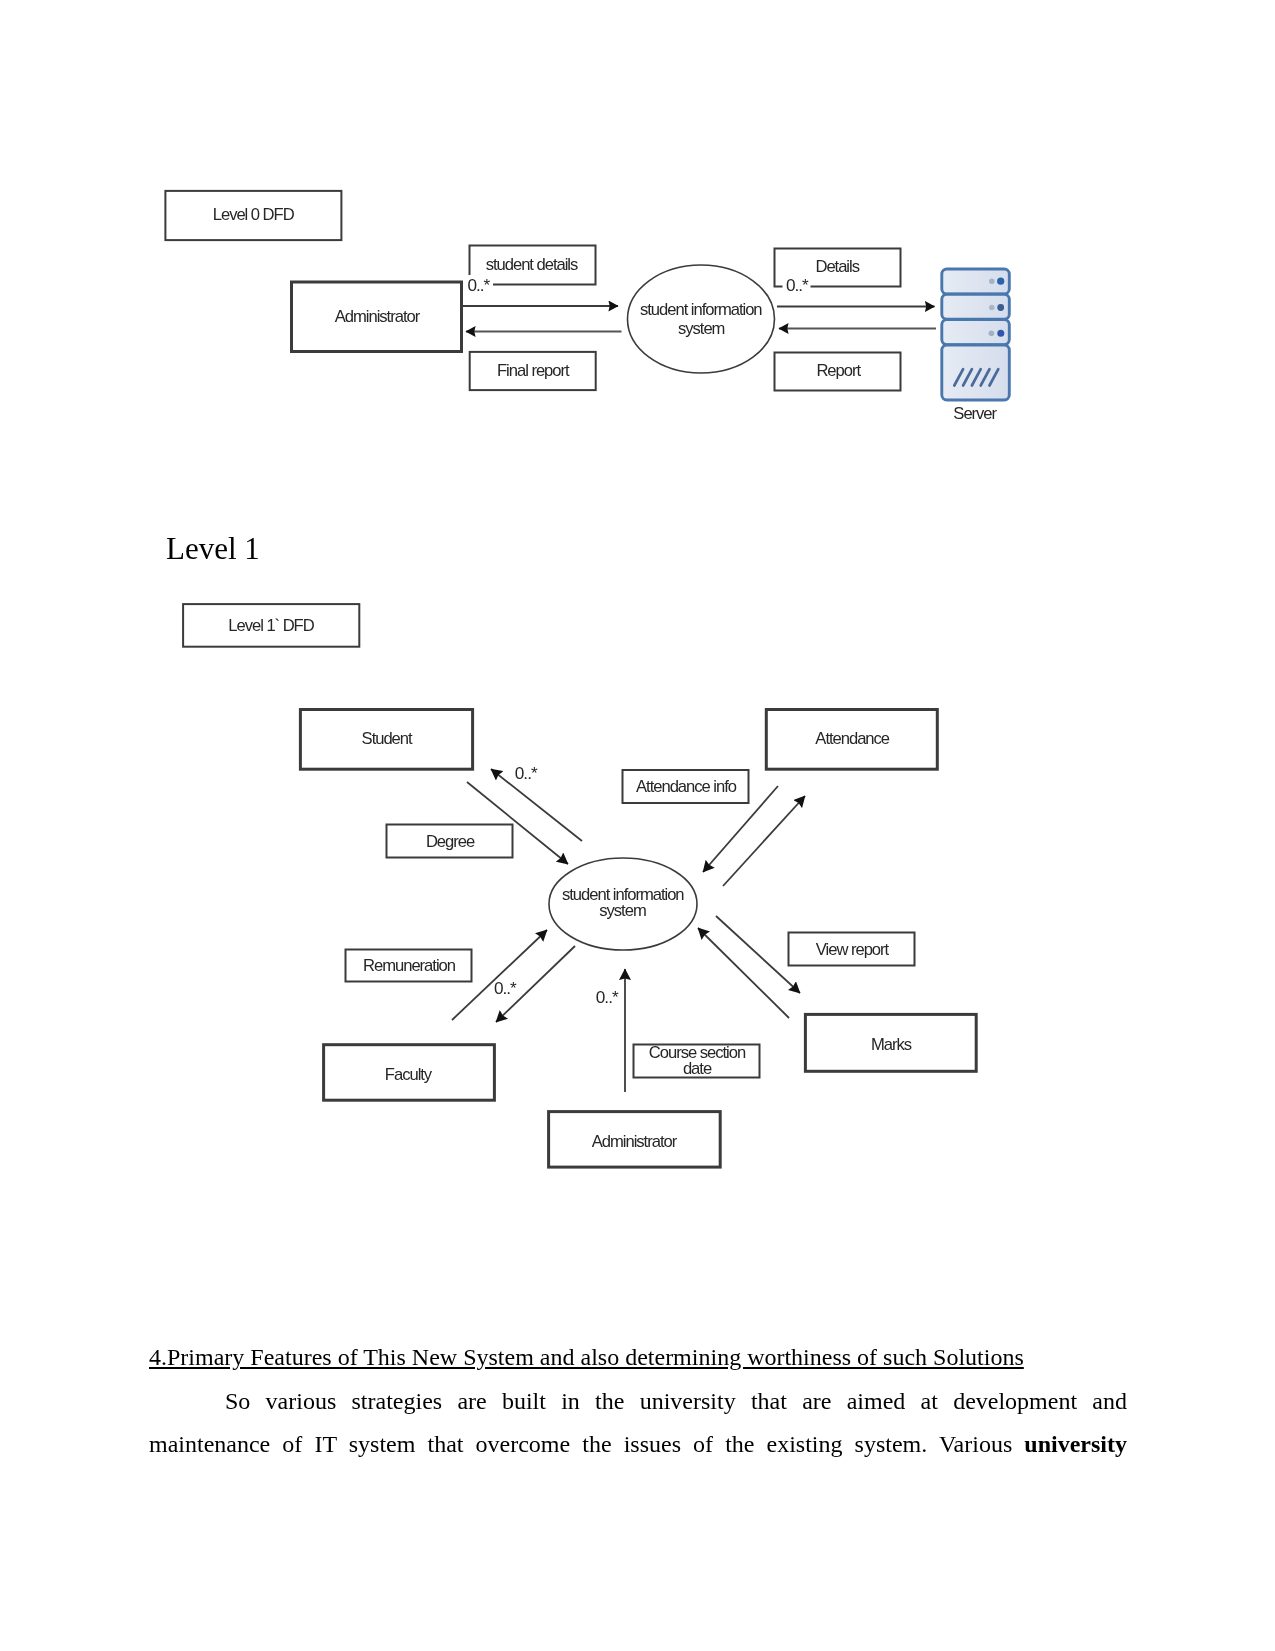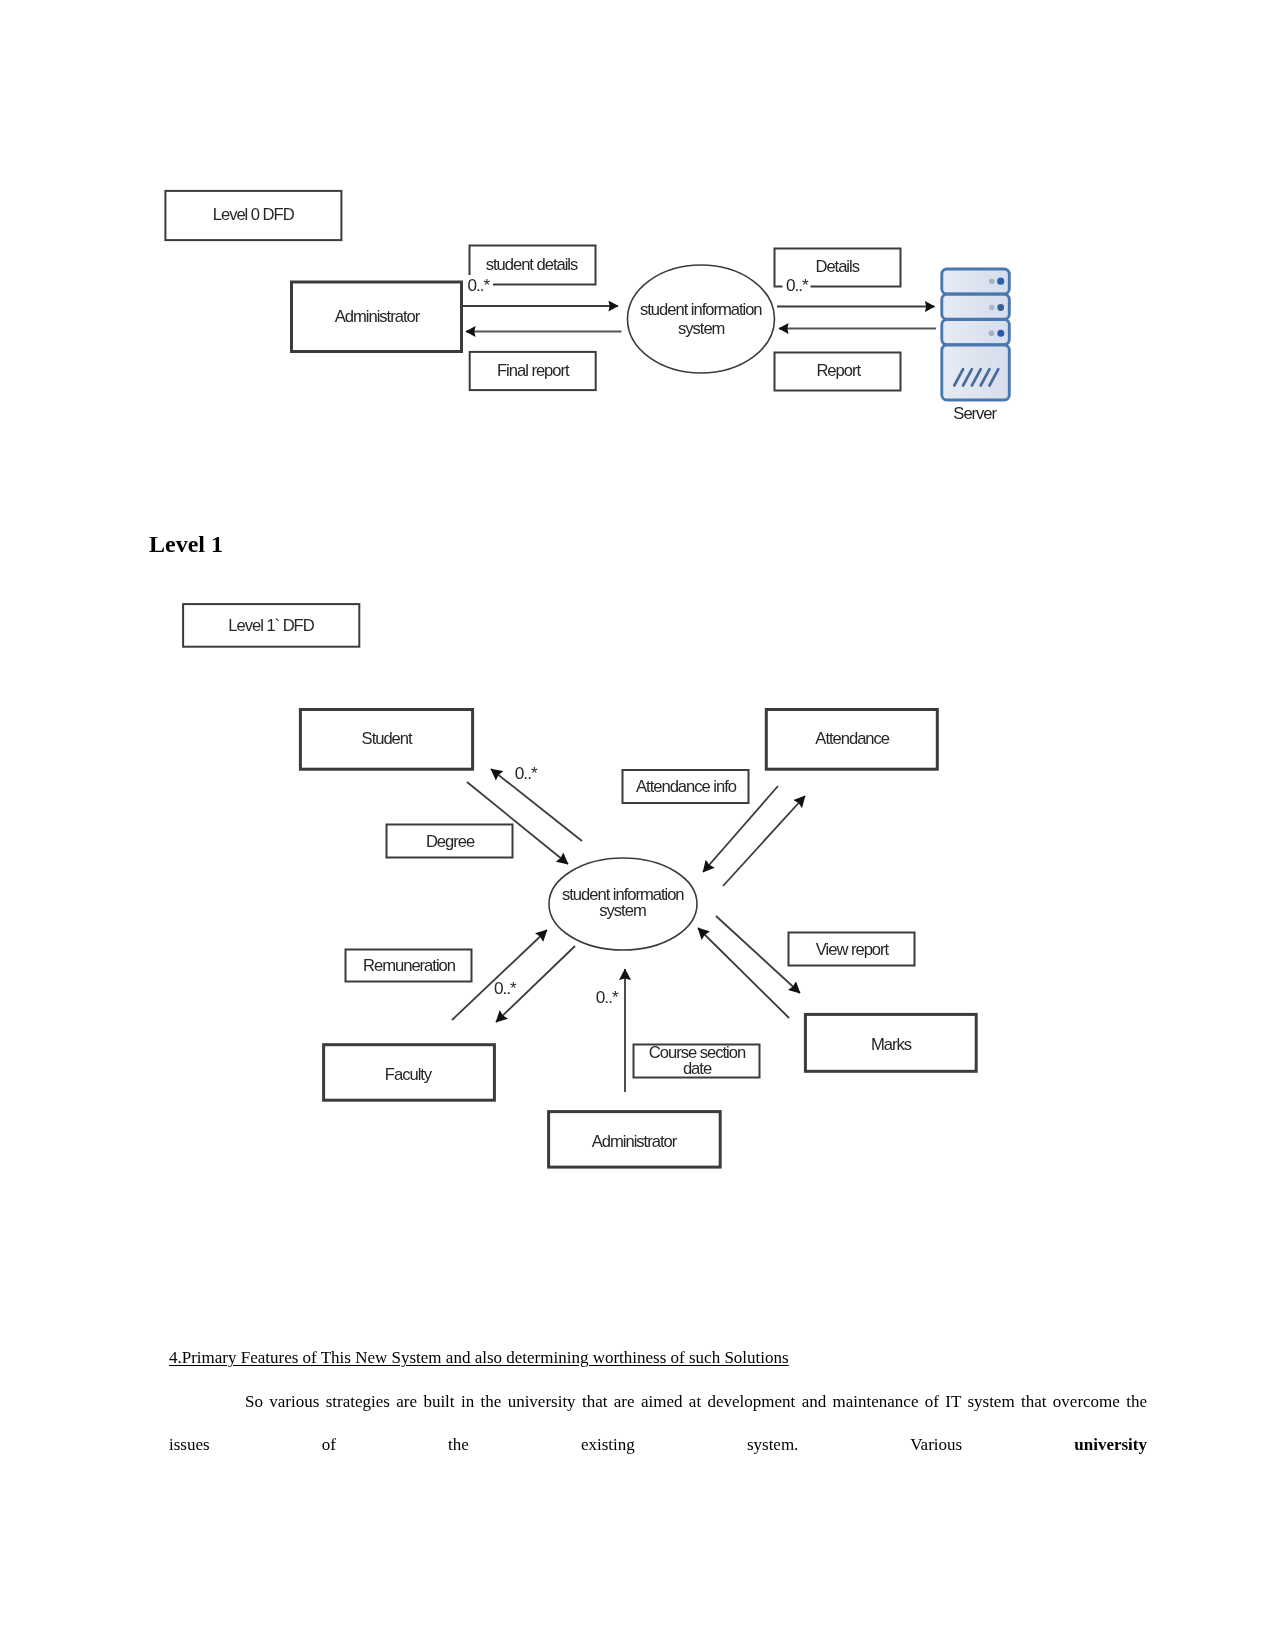--- a/index.html
+++ b/index.html
@@ -3,25 +3,25 @@
 <meta charset="utf-8">
 <title>Level 0 / Level 1 DFD</title>
 <style>
   html, body { margin:0; padding:0; background:#ffffff; }
   body { width:1275px; height:1651px; position:relative; overflow:hidden;
          font-family:"Liberation Serif", serif; color:#000; }
   .page { position:absolute; left:0; top:0; width:1275px; height:1651px; }
   svg { display:block; }
   #dfd0 { position:absolute; left:0; top:0; }
   #dfd1 { position:absolute; left:0; top:0; }
-  .h-level1 { position:absolute; left:149px; top:530.5px; font-size:24px; font-weight:bold;
+  .h-level1 { position:absolute; left:166px; top:530.5px; font-size:31px; font-weight:normal;
               font-family:"Liberation Serif", serif; letter-spacing:0px; }
   .body-text { position:absolute; left:149px; top:1343px; width:978px;
-               font-family:"Liberation Serif", serif; font-size:17px; line-height:31px;
-               text-align:justify;margin-left:20px; }
+               font-family:"Liberation Serif", serif; font-size:24px; line-height:31px;
+               text-align:justify; }
   .heading4 { text-decoration:underline; display:block; line-height:29px;
               text-underline-offset:2.2px; }
   .para { display:block; text-indent:76px; text-align:justify; text-align-last:justify;
           line-height:43px; margin-top:8px; }
   b { font-weight:bold; }
   .dlabel { font-family:"Liberation Sans", sans-serif; font-size:16.6px; fill:#262626;
             text-anchor:middle; letter-spacing:-1.03px; }
   .dmult  { font-family:"Liberation Sans", sans-serif; font-size:17.2px; fill:#262626;
             text-anchor:start; letter-spacing:-1.0px; }
 </style>

